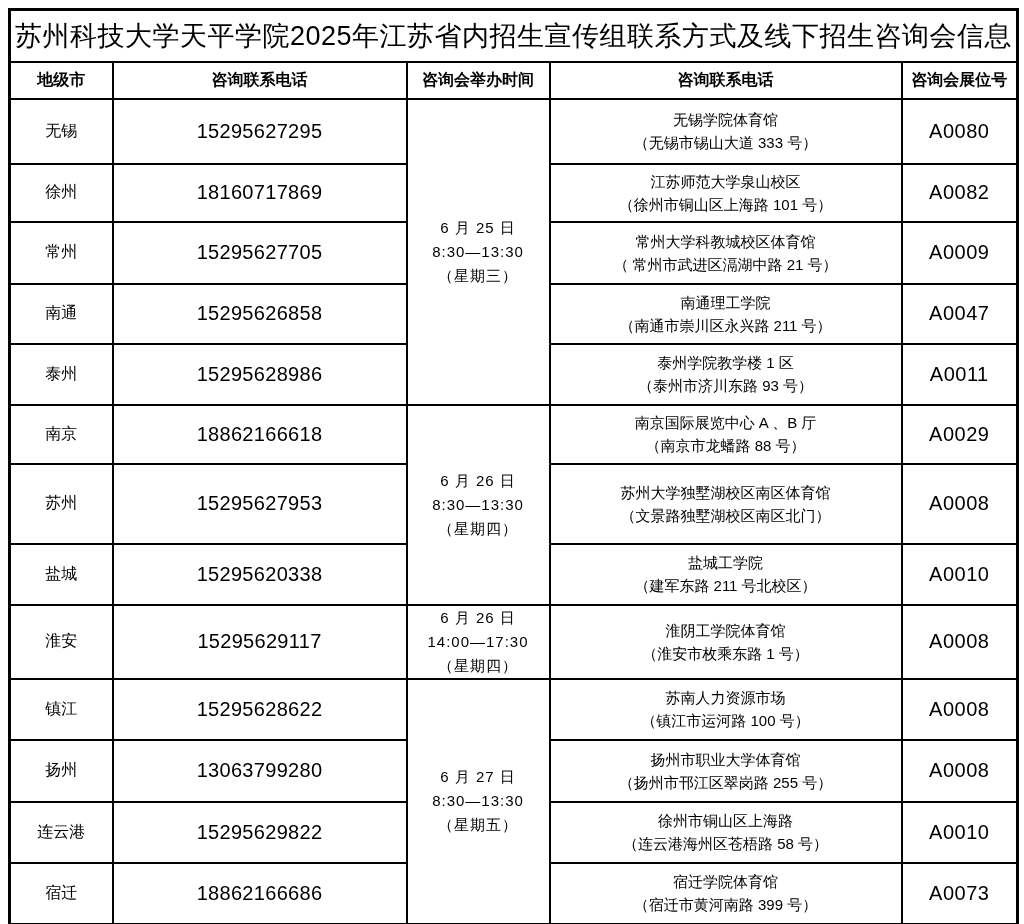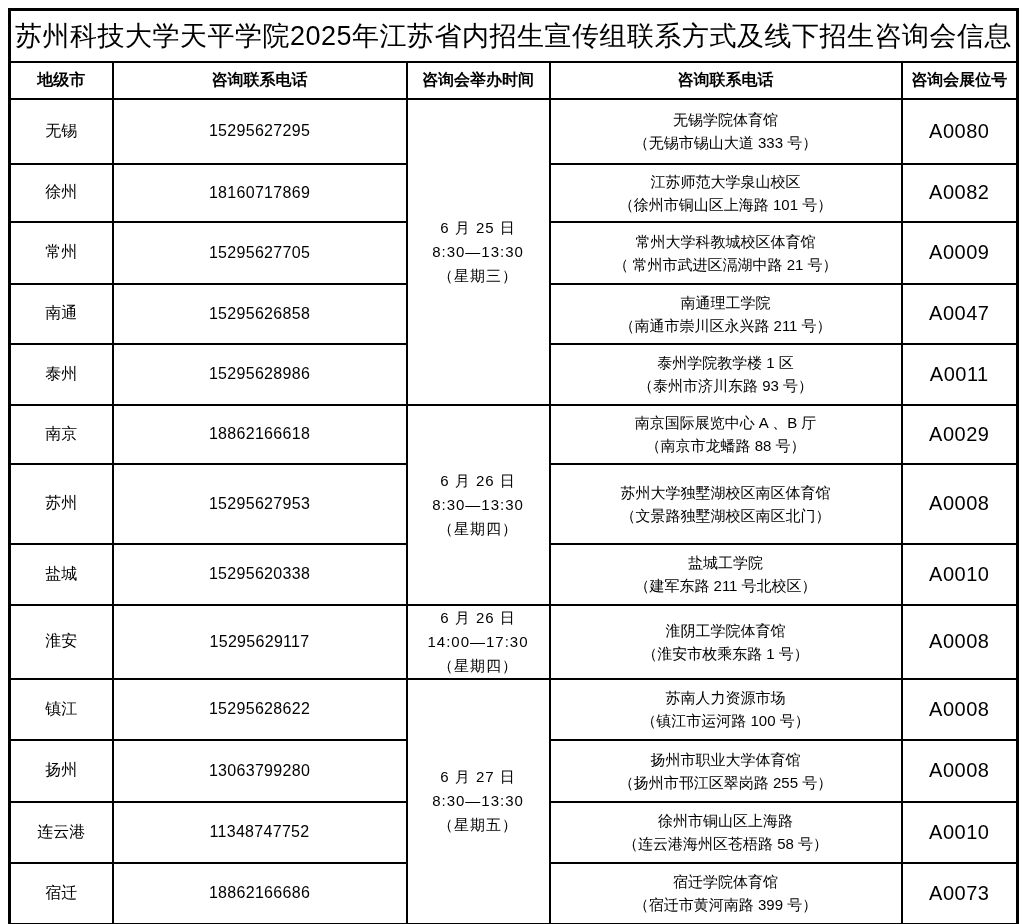--- a/index.html
+++ b/index.html
@@ -29,21 +29,21 @@
     font-size: 27px;
     font-weight: normal;
     letter-spacing: 0.5px;
   }
   th {
     height: 37px;
     font-size: 16px;
     font-weight: bold;
   }
   td.city  { font-size: 16px; font-family: Liberation Serif, serif; }
-  td.phone { font-size: 16px; letter-spacing: 0.3px; }
+  td.phone { font-size: 20px; letter-spacing: 0.3px; }
   td.time  { font-size: 15px; border-radius: 27px; }
   td.time div { line-height: 24px; letter-spacing: 1px; }
   td.loc   { font-size: 15px; }
   td.loc div { line-height: 23px; }
   td.booth { font-size: 20px; letter-spacing: 0.5px; }
   tr.h65 { height: 65px; }
   tr.h58 { height: 58px; }
   tr.h59 { height: 59px; }
   tr.h60 { height: 60px; }
   tr.h61 { height: 61px; }
@@ -202,21 +202,21 @@
       <td class="phone">13063799280</td>
       <td class="loc">
         <div>扬州市职业大学体育馆</div>
         <div>（扬州市邗江区翠岗路 255 号）</div>
       </td>
       <td class="booth">A0008</td>
     </tr>
 
     <tr class="h61">
       <td class="city">连云港</td>
-      <td class="phone">11348747752</td>
+      <td class="phone">15295629822</td>
       <td class="loc">
         <div>徐州市铜山区上海路</div>
         <div>（连云港海州区苍梧路 58 号）</div>
       </td>
       <td class="booth">A0010</td>
     </tr>
 
     <tr class="h62">
       <td class="city">宿迁</td>
       <td class="phone">18862166686</td>

